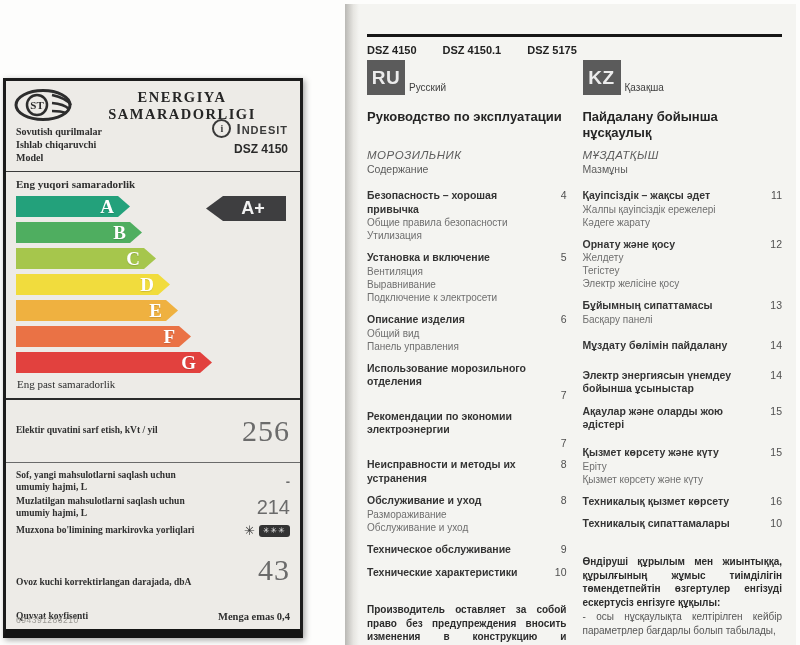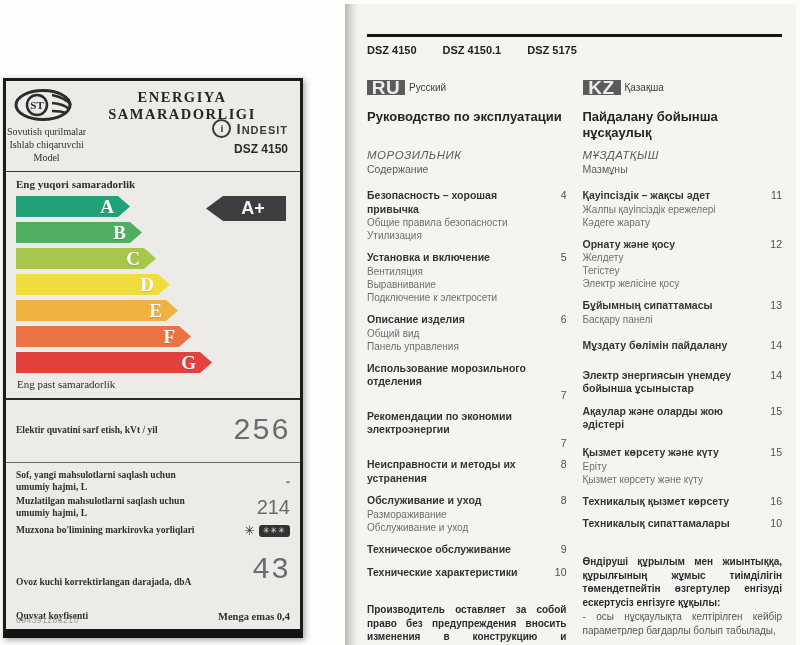--- a/index.html
+++ b/index.html
@@ -18,21 +18,21 @@
     border-bottom:9px solid #141414;
     box-shadow:2px 2px 6px rgba(0,0,0,.35);
     font-family:"Liberation Serif",serif;color:#2b2b2b;
   }
   .lbl-header{position:relative;padding:8px 10px 4px 20px;height:78px;}
   .lbl-title{
     text-align:center;font-weight:bold;font-size:14.5px;letter-spacing:1.5px;
     color:#262626;padding-left:48px;
   }
   .st-logo{position:absolute;left:8px;top:6px;}
-  .maker-rows{position:absolute;left:1px;top:44px;font-weight:normal;font-size:10px;line-height:13px;color:#2e2e2e;text-align:center;}
+  .maker-rows{position:absolute;left:10px;top:44px;font-weight:bold;font-size:10px;line-height:13px;color:#2e2e2e;}
   .brand-block{position:absolute;right:12px;top:38px;text-align:right;}
   .brand-line{display:flex;align-items:center;justify-content:flex-end;gap:5px;color:#3a3a3a;}
   .brand-i{
     width:15px;height:15px;border:2px solid #3a3a3a;border-radius:50%;
     display:flex;align-items:center;justify-content:center;
     font-family:"Liberation Serif",serif;font-size:10px;font-weight:bold;line-height:1;
   }
   .brand-name{
     font-family:"Liberation Sans",sans-serif;font-weight:bold;font-size:15px;
     font-variant:small-caps;letter-spacing:1px;
@@ -58,21 +58,21 @@
     position:absolute;right:4px;top:0;width:80px;height:25px;
     clip-path:polygon(0 50%,17px 0,100% 0,100% 100%,17px 100%);
     display:flex;align-items:center;justify-content:center;
     padding-left:14px;box-sizing:border-box;
     color:#f2f2f2;font-family:"Liberation Sans",sans-serif;font-weight:bold;font-size:18px;
   }
   .scale-bottom{font-weight:normal;font-size:11px;margin:2px 0 6px 1px;color:#2e2e2e;}
 
   .spec-row{display:flex;justify-content:space-between;align-items:center;padding:0 10px;}
   .spec-label{font-weight:bold;font-size:9.5px;color:#2f2f2f;max-width:195px;line-height:1.25;}
-  .big-val{font-family:Liberation Mono, monospace;font-size:30px;color:#6b6b6b;letter-spacing:1px;}
+  .big-val{font-family:Liberation Serif, serif;font-size:30px;color:#6b6b6b;letter-spacing:1px;}
   .mid-val{font-family:"Liberation Sans",sans-serif;font-size:20px;color:#6b6b6b;}
   .dash-val{font-family:"Liberation Sans",sans-serif;font-size:13px;font-weight:bold;color:#6b6b6b;}
   .energy-row{height:62px;}
   .tight{min-height:18px;padding-top:1px;padding-bottom:1px;}
   .noise-row{margin-top:12px;height:44px;align-items:flex-start;}
   .noise-row .spec-label{margin-top:24px;}
   .power-row{margin-top:14px;}
   .power-val{font-weight:bold;font-size:10.5px;color:#2f2f2f;}
   .marking-val{display:flex;align-items:center;gap:4px;}
   .snow-out{font-family:"DejaVu Sans",sans-serif;font-size:13px;color:#333;line-height:1;}
@@ -91,21 +91,21 @@
   .manual-page::before{
     content:"";position:absolute;left:0;top:0;bottom:0;width:14px;
     background:linear-gradient(90deg,#b9b8b4,#e6e5e1 60%,rgba(230,229,225,0));
   }
   .top-rule{border-top:3px solid #161616;margin-bottom:7px;}
   .models-row{display:flex;gap:26px;font-weight:bold;font-size:11px;color:#222;margin-bottom:9px;}
   .cols{display:flex;gap:16px;}
   .col{width:200px;}
   .badge-row{display:flex;align-items:flex-end;gap:4px;height:30px;margin-bottom:14px;}
   .lang-badge{
-    width:38px;height:15px;background:#5b5b5b;color:#ececec;
+    width:38px;height:35px;background:#5b5b5b;color:#ececec;
     display:flex;align-items:center;justify-content:center;
     font-weight:bold;font-size:19px;letter-spacing:.5px;
   }
   .lang-name{font-size:10px;color:#3f3f3f;padding-bottom:2px;}
   .col-title{font-weight:bold;font-size:13px;line-height:1.25;color:#242424;height:40px;}
   .product-name{font-style:italic;font-size:11.5px;color:#5c5c5c;letter-spacing:.5px;}
   .contents-label{font-size:10.5px;color:#5c5c5c;margin:2px 0 14px 0;}
 
   .toc-entry{margin-bottom:9px;}
   .toc-head{display:flex;justify-content:space-between;align-items:flex-start;gap:0;}

